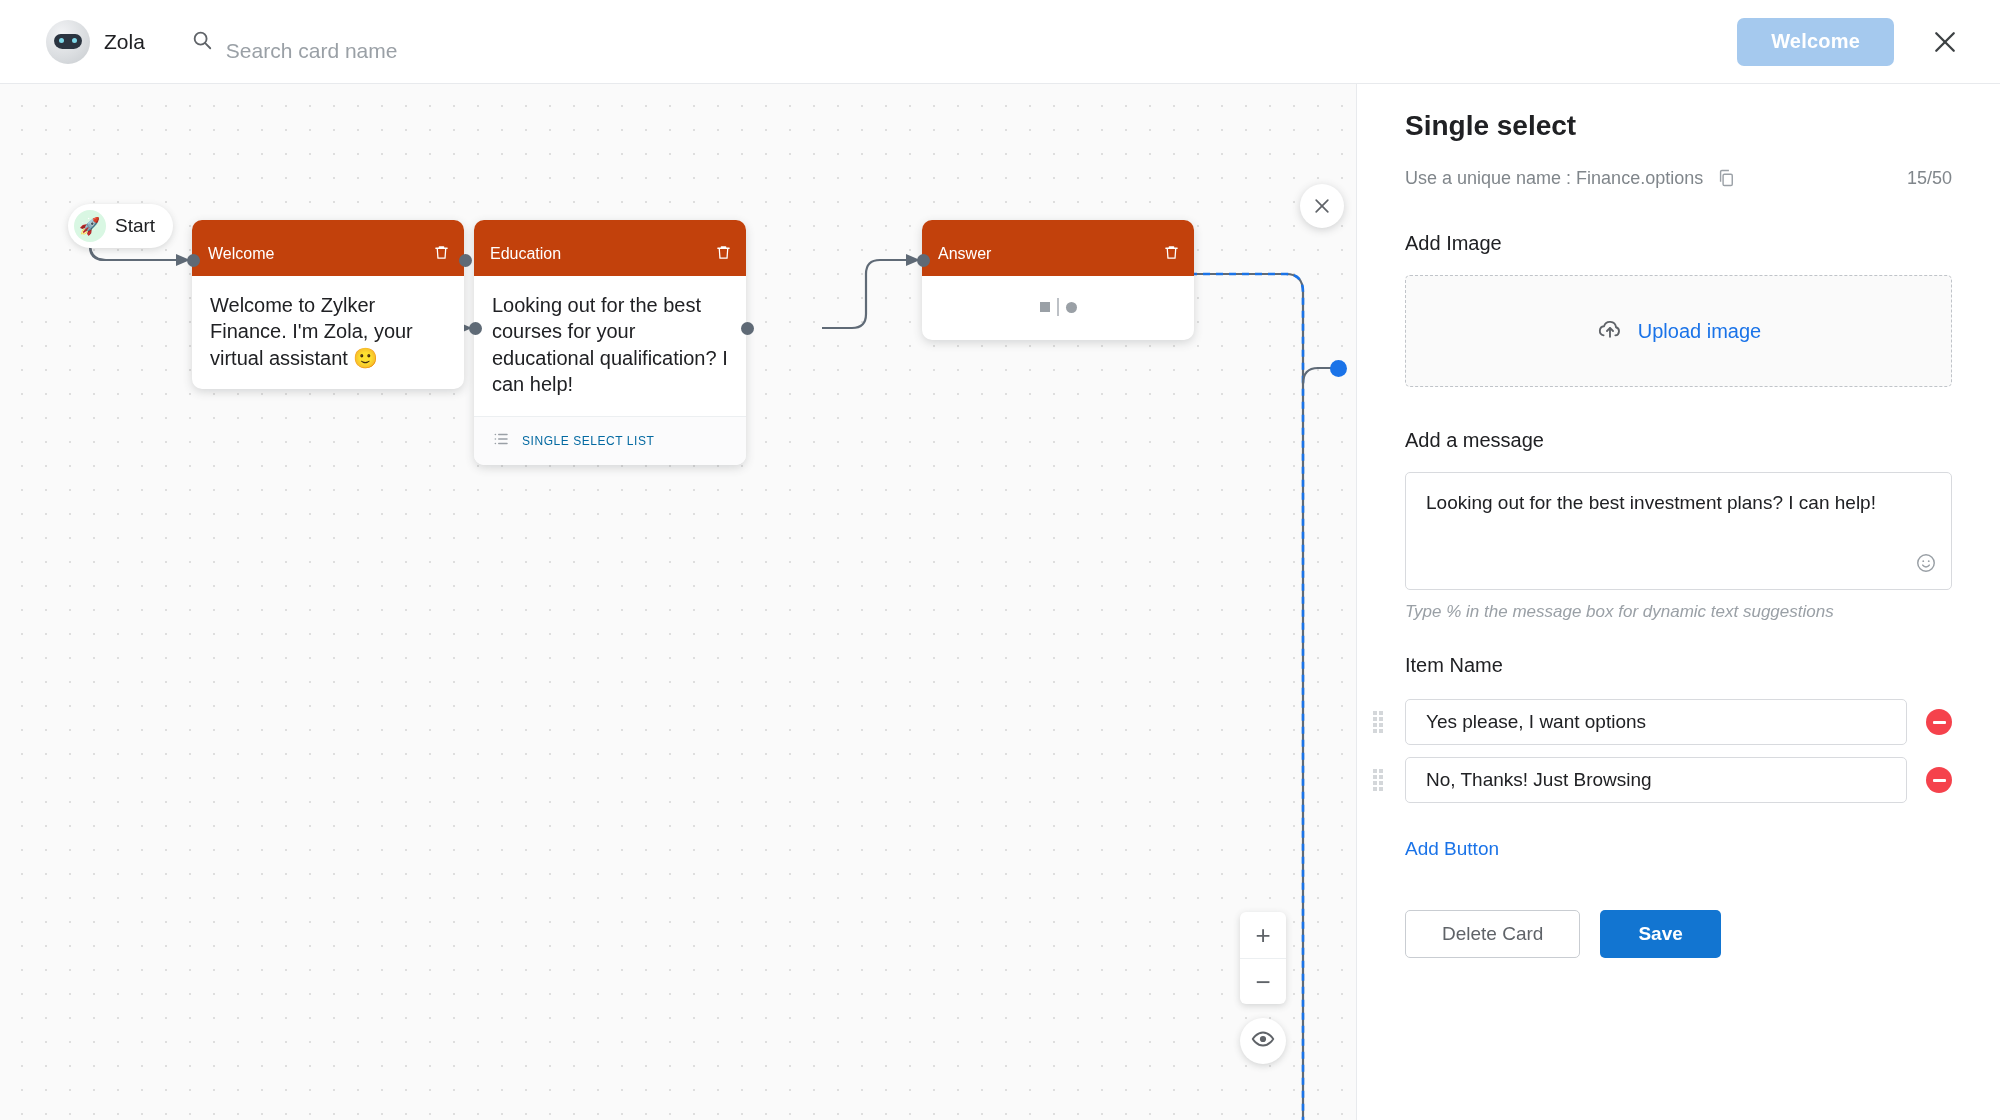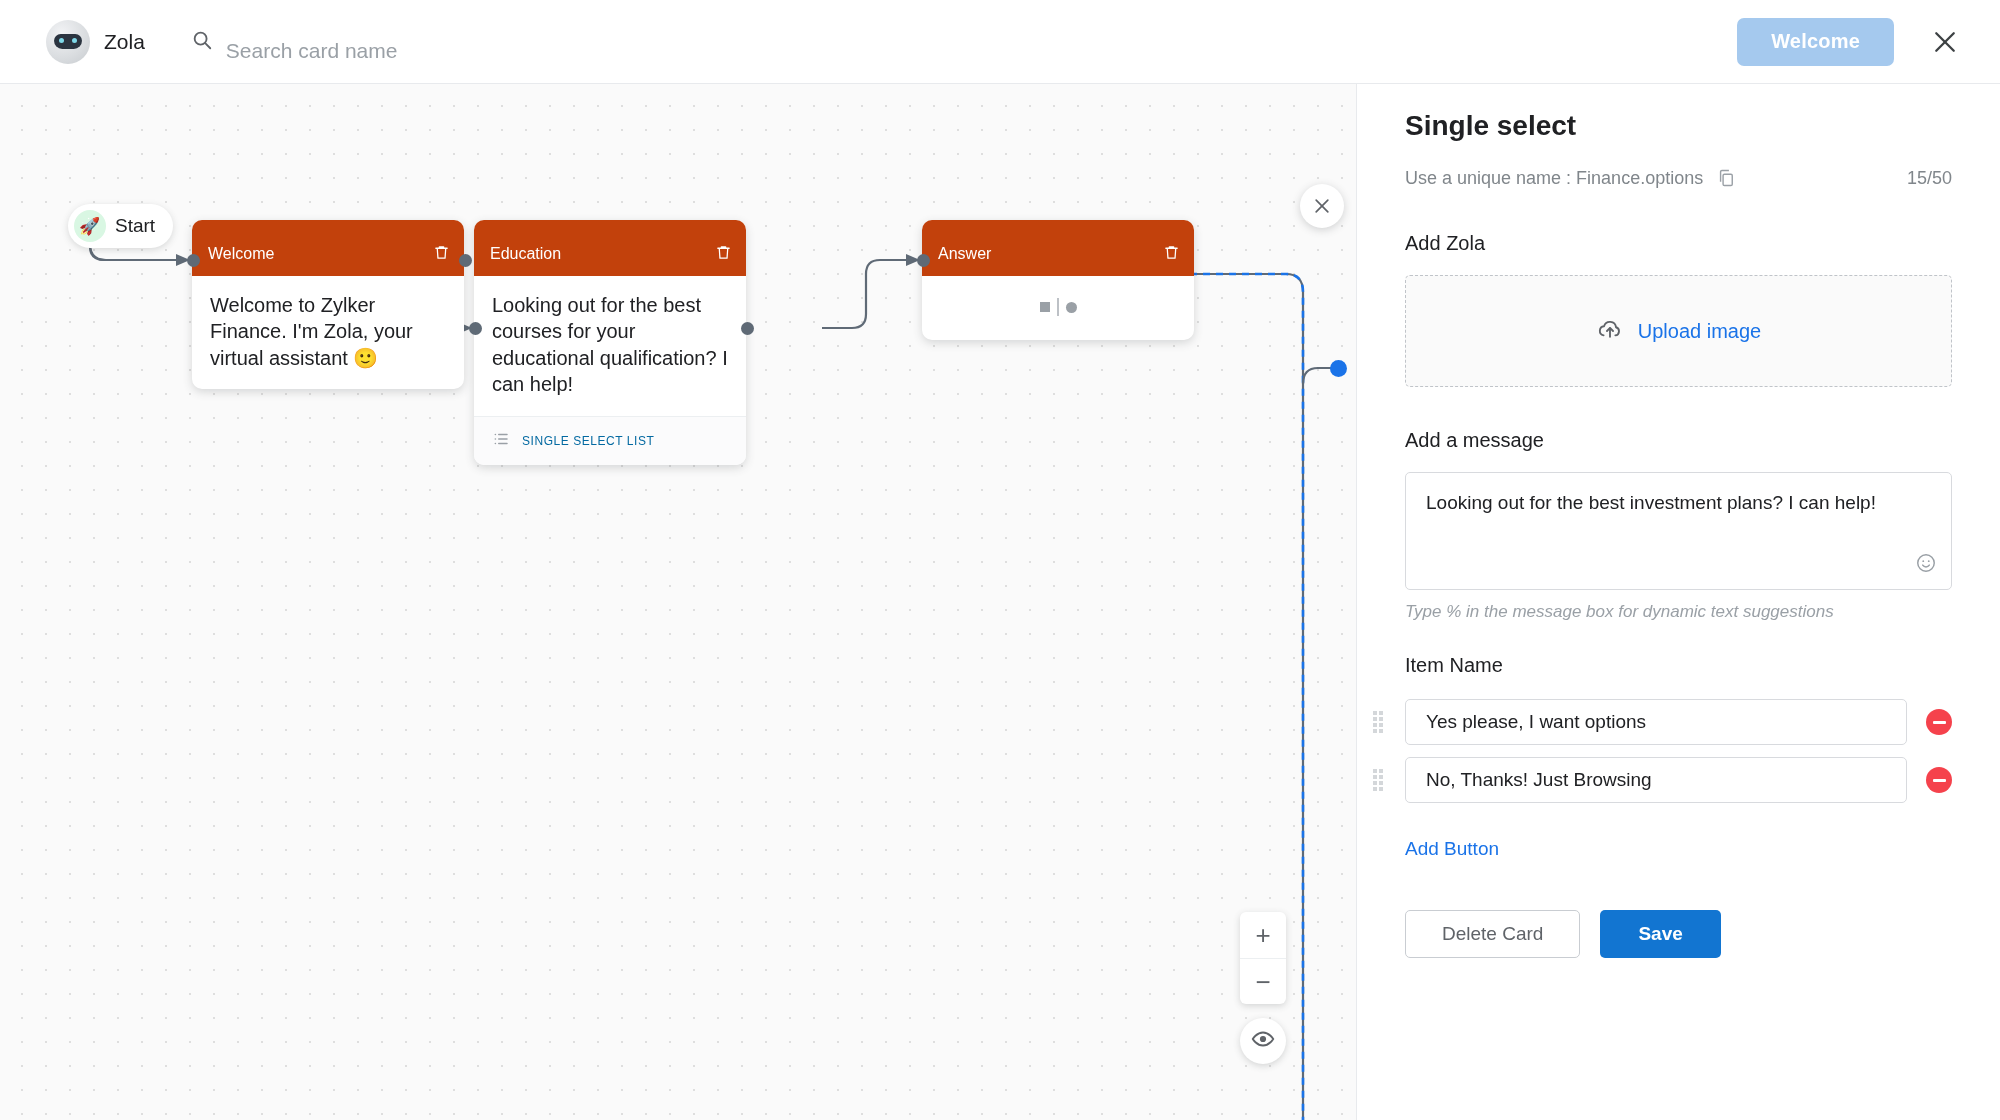--- a/index.html
+++ b/index.html
@@ -368,21 +368,21 @@
     <span class="unique-text">Use a unique name : Finance.options</span>
     <span class="copy-icon">
       <svg width="20" height="20" viewBox="0 0 24 24" fill="none" stroke="#9aa0a6" stroke-width="1.7">
         <rect x="8.5" y="7.5" width="11" height="13.5" rx="1.6"></rect>
         <path d="M5.5 16.5V4.5a1.6 1.6 0 0 1 1.6-1.6h8.4"></path>
       </svg>
     </span>
     <span class="counter">15/50</span>
   </div>
 
-  <div class="section-label">Add Zola</div>
+  <div class="section-label">Add Image</div>
 
   <div class="upload-box">
     <span>
       <svg width="28" height="28" viewBox="0 0 24 24" fill="none" stroke="#5f6368" stroke-width="1.6" stroke-linecap="round" stroke-linejoin="round">
         <path d="M6.5 17.5A4 4 0 0 1 6.9 9.6a5.3 5.3 0 0 1 10.3.9 3.6 3.6 0 0 1-.6 7"></path>
         <line x1="12" y1="18.6" x2="12" y2="11.3"></line>
         <polyline points="9.4,13.7 12,11.1 14.6,13.7"></polyline>
       </svg>
     </span>
     <span class="upload-text">Upload image</span>

